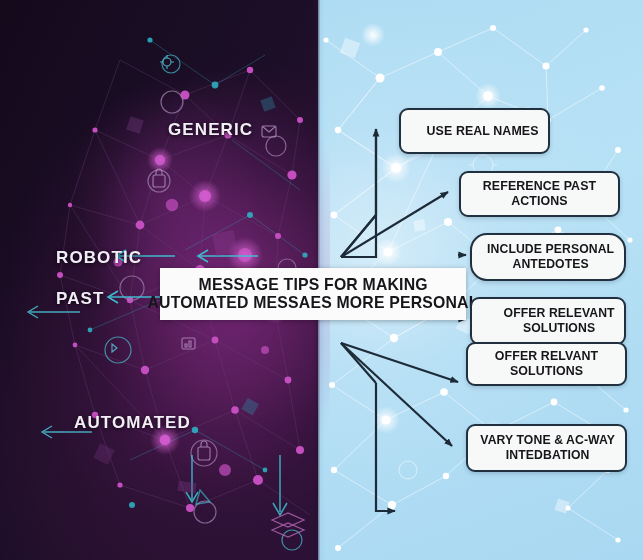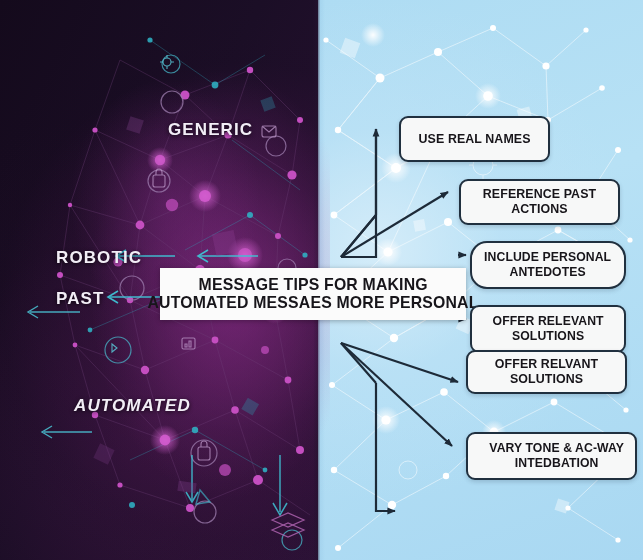--- a/index.html
+++ b/index.html
@@ -74,24 +74,23 @@
   .title-plate .tl.l2 { font-size: 17px; }
 
   
   .tip {
     position: absolute;
     background: #f7f8f8;
     border: 2px solid #20303f;
     border-radius: 9px;
     display: flex;
     align-items: center;
-    justify-content: center;
+    justify-content: flex-end;
     text-align: center;
     box-shadow: 0 2px 4px rgba(20,40,60,0.18);
-    margin-top: 8px;
   }
   .tip span {
     color: #17151a;
     font-weight: bold;
     font-size: 13.2px;
     line-height: 1.12;
     letter-spacing: 0.1px;
     transform: scaleX(0.94);
     display: block;
     padding: 0 6px;
@@ -402,21 +401,21 @@
   </svg>
 
   <div class="title-plate">
     <div class="tl l1">MESSAGE TIPS FOR MAKING</div>
     <div class="tl l2">AUTOMATED MESSAES MORE PERSONAL</div>
   </div>
 
   <div class="side-label" style="left:168px; top:120px;">GENERIC</div>
   <div class="side-label" style="left:56px; top:248px;">ROBOTIC</div>
   <div class="side-label" style="left:56px; top:289px;">PAST</div>
-  <div class="side-label" style="left:74px; top:396px;font-style:italic;">AUTOMATED</div>
+  <div class="side-label" style="left:74px; top:413px;">AUTOMATED</div>
 
   <div class="tip" style="left:399px; top:108px; width:147px; height:42px;">
     <span>USE REAL NAMES</span>
   </div>
 
   <div class="tip" style="left:459px; top:171px; width:157px; height:42px;">
     <span>REFERENCE PAST ACTIONS</span>
   </div>
 
   <div class="tip two" style="left:470px; top:233px; width:152px; height:44px;border-radius:17px;">
@@ -430,21 +429,21 @@
     <span>
       <b>OFFER RELEVANT</b><br>
       <b>SOLUTIONS</b>
     </span>
   </div>
 
   <div class="tip" style="left:466px; top:342px; width:157px; height:40px;">
     <span>OFFER RELVANT SOLUTIONS</span>
   </div>
 
-  <div class="tip two" style="left:466px; top:424px; width:157px; height:44px;padding-left:10px;">
+  <div class="tip two" style="left:466px; top:424px; width:157px; height:44px;">
     <span>
       <b>VARY TONE &amp; AC-WAY</b><br>
       <b>INTEDBATION</b>
     </span>
   </div>
 
 
 </div>
 
 </body></html>

